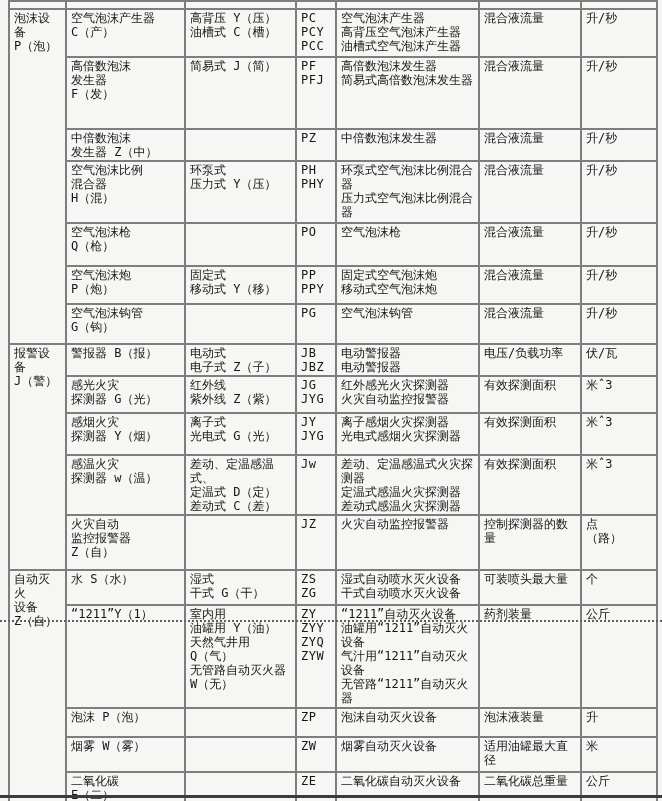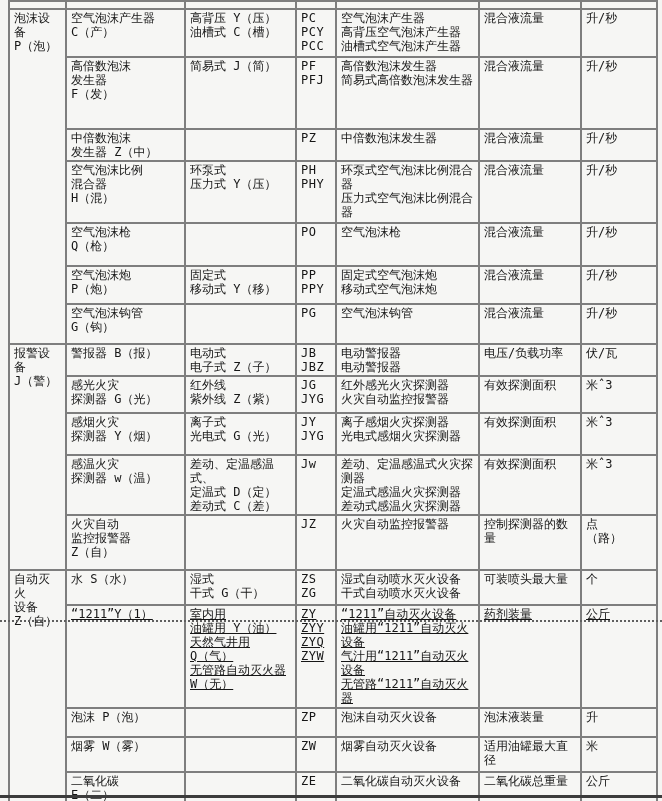--- a/index.html
+++ b/index.html
@@ -216,21 +216,21 @@
           <td class="c1">水 S（水）</td>
           <td class="c2">湿式
 干式 G（干）</td>
           <td class="c3">ZS
 ZG</td>
           <td class="c4">湿式自动喷水灭火设备
 干式自动喷水灭火设备</td>
           <td class="c5">可装喷头最大量</td>
           <td class="c6">个</td>
         </tr>
-        <tr style="height: 103px; text-decoration: underline;">
+        <tr style="height: 103px;">
           <td class="c1">“1211”Y（1）</td>
           <td class="c2">室内用
 油罐用 Y（油）
 天然气井用
 Q（气）
 无管路自动灭火器 W（无）</td>
           <td class="c3">ZY
 ZYY
 ZYQ
 ZYW</td>

